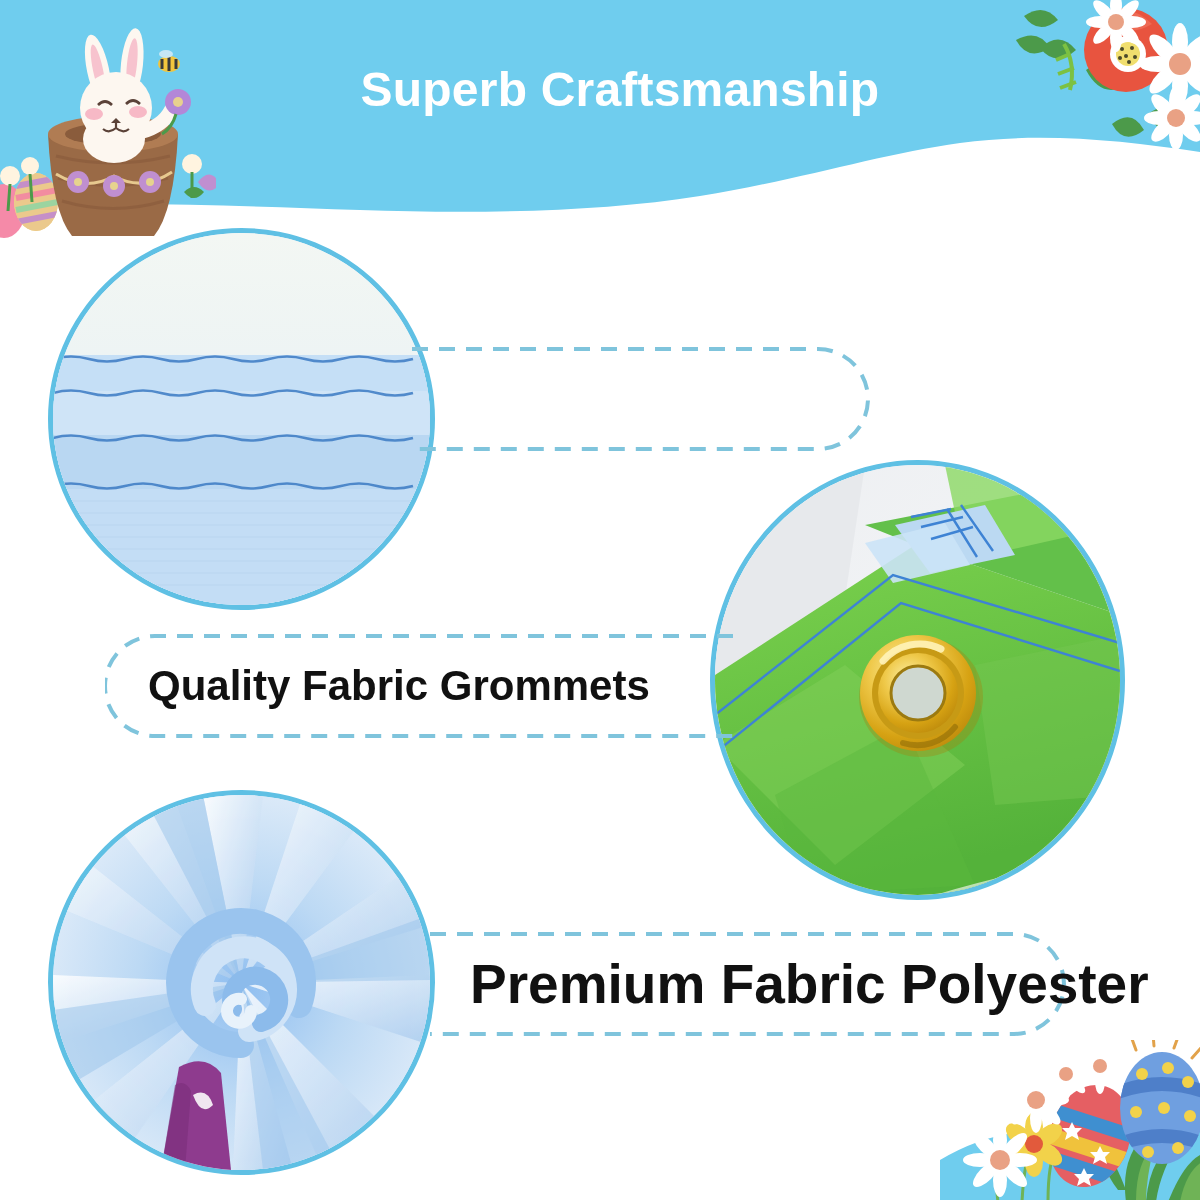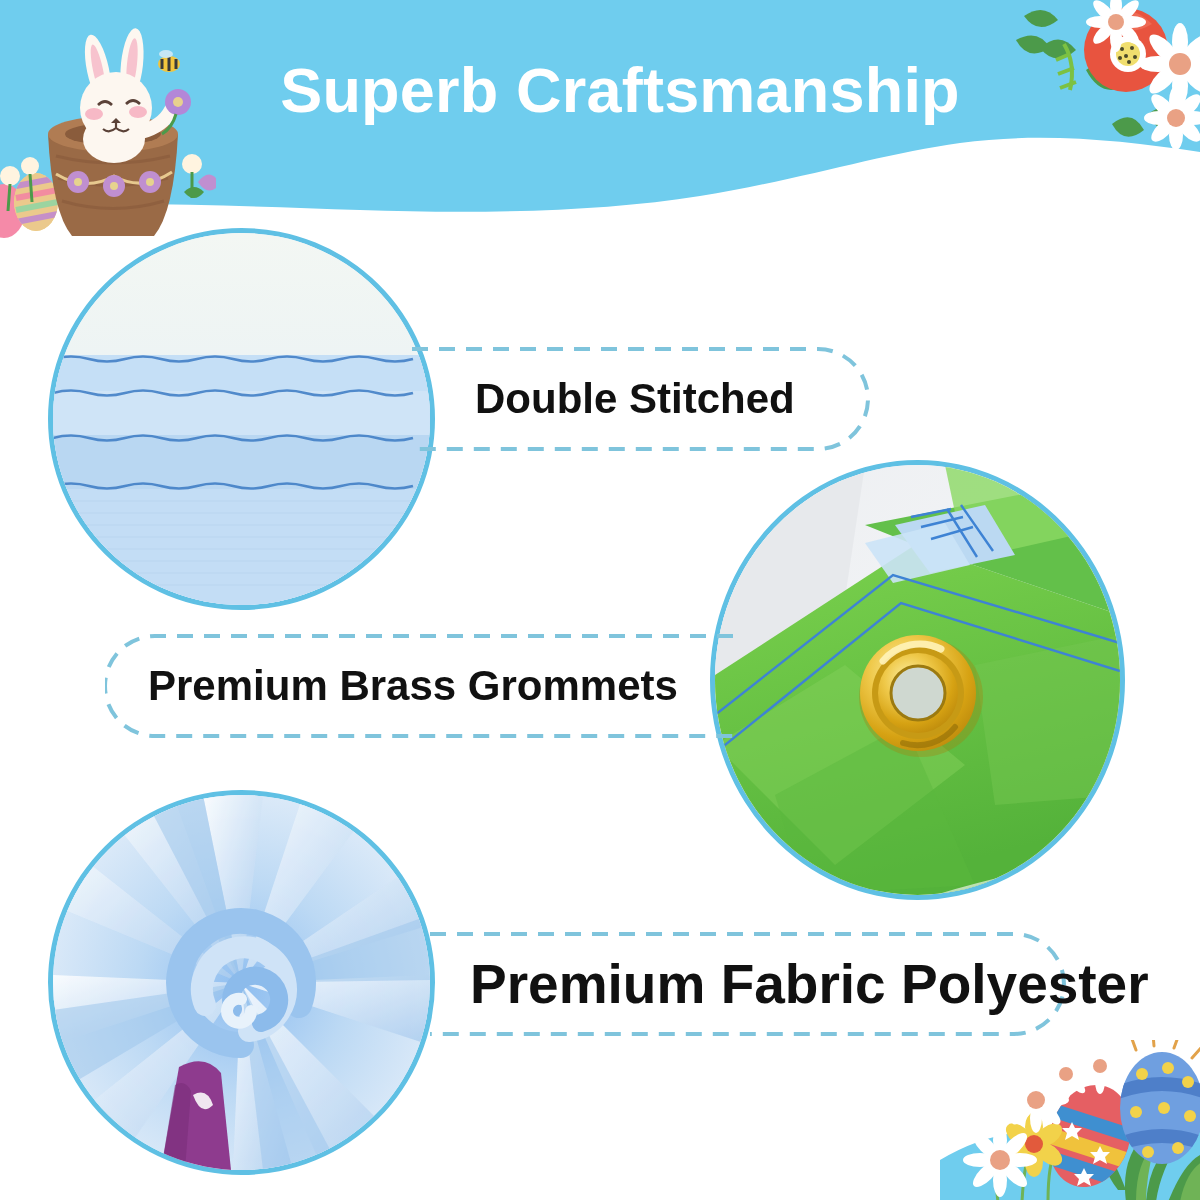--- a/index.html
+++ b/index.html
@@ -10,21 +10,21 @@
   }
   .stage{position:absolute;inset:0;width:1200px;height:1200px;overflow:hidden;}
 
   
   .header-wrap{position:absolute;left:0;top:0;width:1200px;height:250px;}
   .header-wave{position:absolute;left:0;top:0;width:1200px;height:250px;}
 
   .title{
     position:absolute;left:180px;top:40px;width:880px;height:100px;
     display:flex;align-items:center;justify-content:center;
-    color:#ffffff;font-size:63px;font-weight:bold;letter-spacing:.2px;
+    color:#ffffff;font-size:48px;font-weight:bold;letter-spacing:.2px;
     white-space:nowrap;line-height:1;text-align:center;
   }
 
   
   .deco{position:absolute;}
   .deco-tl{left:-14px;top:6px;width:230px;height:250px;}
   .deco-tr{left:1008px;top:-8px;width:200px;height:200px;}
   .deco-br{left:940px;top:1040px;width:262px;height:162px;}
 
   
@@ -245,21 +245,20 @@
       <g opacity=".18" stroke="#8FB8DC" stroke-width="1">
         <path d="M0 268 H377 M0 280 H377 M0 292 H377 M0 304 H377 M0 316 H377 M0 328 H377 M0 340 H377 M0 352 H377"></path>
       </g>
     </svg>
   </div>
 
   <div class="pill pill-1">
     <svg class="pill-svg" viewBox="0 0 462 112" preserveAspectRatio="none">
       <path d="M0 6 H406 A50 50 0 0 1 406 106 H0" fill="none" stroke="#7FC4DC" stroke-width="4" stroke-dasharray="16 11" stroke-linecap="butt"></path>
     </svg>
-    <span class="pill-text">Double Stitched</span>
   </div>
 
   <div class="photo photo-2">
     <svg viewBox="0 0 405 430" preserveAspectRatio="none">
       <defs>
         <linearGradient id="g2bg" x1="0" y1="0" x2="1" y2="1">
           <stop offset="0" stop-color="#EDEFF2"></stop>
             <stop offset="1" stop-color="#F6F7F8"></stop>
         </linearGradient>
         <linearGradient id="g2green" x1="0" y1="0" x2="0.3" y2="1">
@@ -307,21 +306,21 @@
         <path d="M168 196 a48 48 0 0 1 58 -12" stroke="#FFF3B8" stroke-width="7" fill="none" stroke-linecap="round" opacity=".9"></path>
         <path d="M240 262 a48 48 0 0 1 -52 16" stroke="#8A6A08" stroke-width="6" fill="none" stroke-linecap="round" opacity=".55"></path>
       </g>
     </svg>
   </div>
 
   <div class="pill pill-2">
     <svg class="pill-svg" viewBox="0 0 628 112" preserveAspectRatio="none">
       <path d="M628 6 H50 A50 50 0 0 0 50 106 H628" fill="none" stroke="#7FC4DC" stroke-width="4" stroke-dasharray="16 11" stroke-linecap="butt"></path>
     </svg>
-    <span class="pill-text">Premium Brass Grommets</span>
+    <span class="pill-text">Quality Fabric Grommets</span>
   </div>
 
   <div class="photo photo-3">
     <svg viewBox="0 0 377 375" preserveAspectRatio="none">
       <defs>
         <radialGradient id="swirl" cx="0.5" cy="0.52" r="0.62">
           <stop offset="0" stop-color="#8FBEF0"></stop>
           <stop offset="0.45" stop-color="#BCD9F4"></stop>
           <stop offset="1" stop-color="#E7F0FA"></stop>
         </radialGradient>

